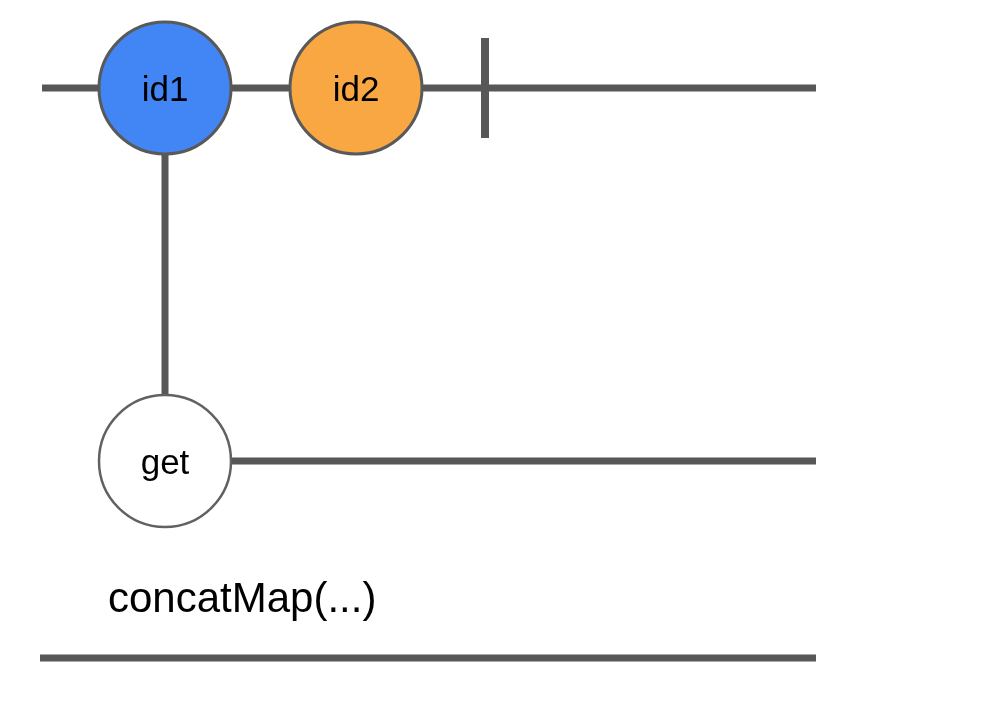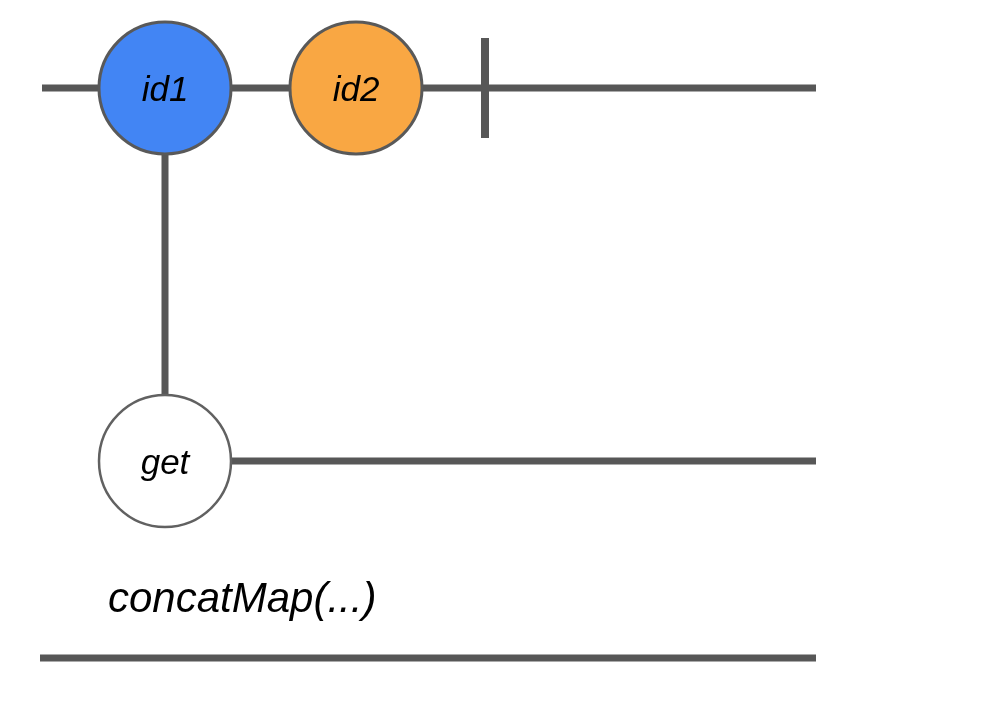--- a/index.html
+++ b/index.html
@@ -6,21 +6,20 @@
     margin: 0;
     padding: 0;
     background: #ffffff;
   }
   .stage {
     position: relative;
     width: 816px;
     height: 723px;
     background: #ffffff;
     overflow: hidden;
-    font-style: italic;
   }
   svg { display: block; }
   .marble-label {
     font-family: "Liberation Sans", sans-serif;
     font-size: 35px;
     fill: #000000;
   }
   .operator-label {
     font-family: "Liberation Sans", sans-serif;
     font-size: 42px;

